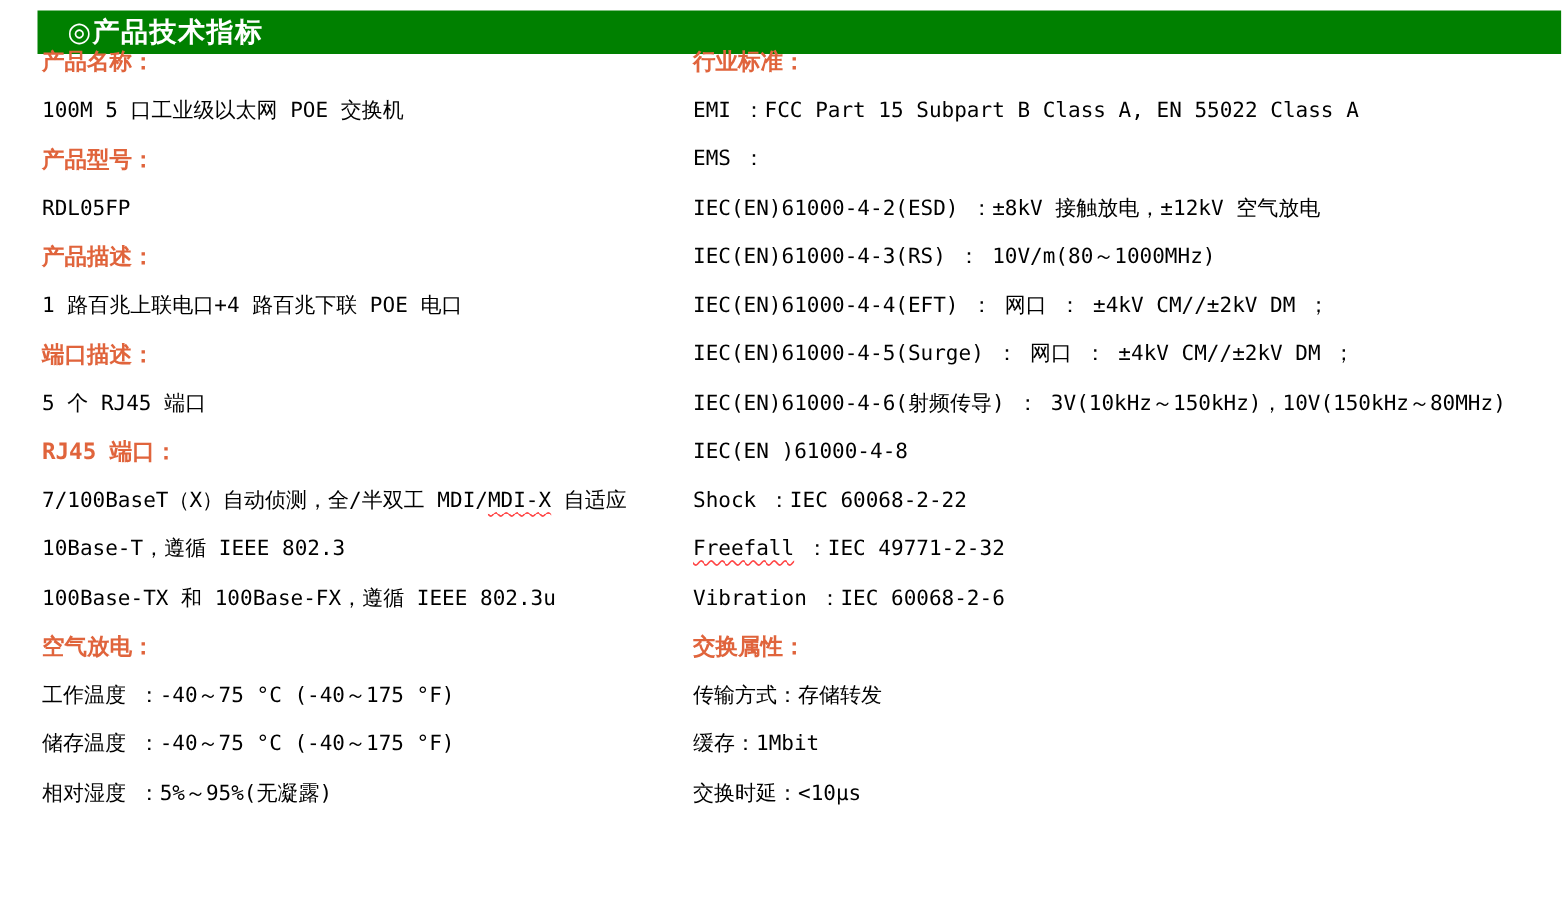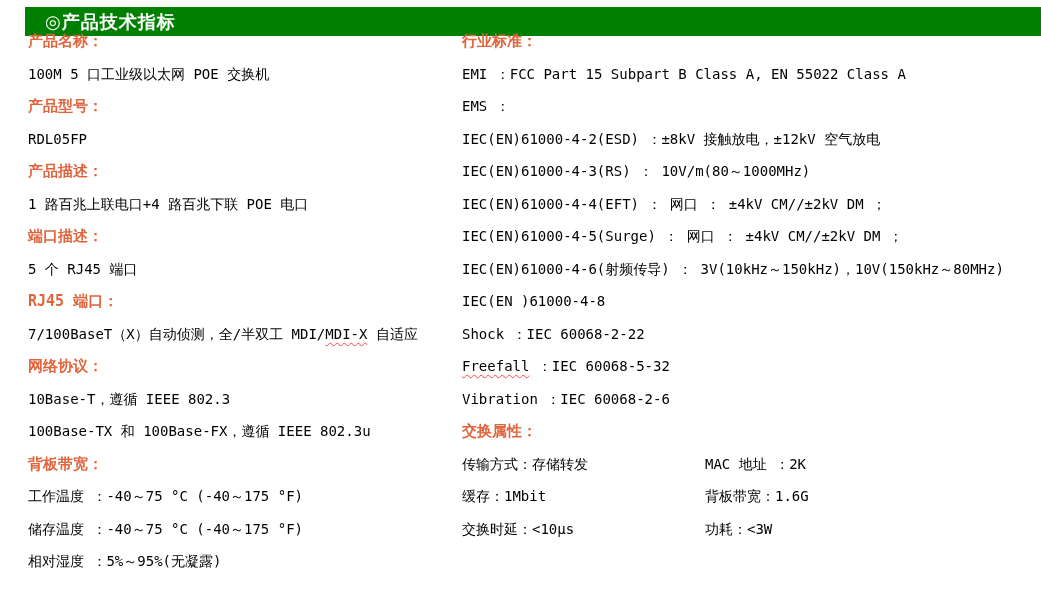--- a/index.html
+++ b/index.html
@@ -46,61 +46,60 @@
     height:32.5px;line-height:32.5px;
     white-space:nowrap;
   }
   .misspelled{
     text-decoration-line:underline;
     text-decoration-style:wavy;
     text-decoration-color:var(--squiggle);
     text-decoration-thickness:1px;
     text-underline-offset:3px;
   }
-  .pair-row{display:flex;}
+  .pair-row{display:flex;flex-direction:column;}
   .pair-cell-first{width:243px;flex:0 0 243px;}
 </style>
 </head>
 <body>
 
 <div class="page">
   <div class="header-bar">
     <span>◎产品技术指标</span>
   </div>
   <div class="col col-left" id="col-left">
       <div class="sec-heading">产品名称：</div>
       <div class="spec-line">100M 5 口工业级以太网 POE 交换机</div>
       <div class="sec-heading">产品型号：</div>
       <div class="spec-line">RDL05FP</div>
       <div class="sec-heading">产品描述：</div>
       <div class="spec-line">1 路百兆上联电口+4 路百兆下联 POE 电口</div>
       <div class="sec-heading">端口描述：</div>
       <div class="spec-line">5 个 RJ45 端口</div>
       <div class="sec-heading">RJ45 端口：</div>
       <div class="spec-line"><span>7/100BaseT（X）自动侦测，全/半双工 MDI/</span><span class="misspelled">MDI-X</span><span> 自适应</span></div>
-      <div class="sec-heading">网络协议：</div>
       <div class="spec-line">10Base-T，遵循 IEEE 802.3</div>
       <div class="spec-line">100Base-TX 和 100Base-FX，遵循 IEEE 802.3u</div>
-      <div class="sec-heading">背板带宽：</div>
+      <div class="sec-heading">空气放电：</div>
       <div class="spec-line">工作温度 ：-40～75 °C (-40～175 °F)</div>
       <div class="spec-line">储存温度 ：-40～75 °C (-40～175 °F)</div>
       <div class="spec-line">相对湿度 ：5%～95%(无凝露)</div>
     </div>
   <div class="col col-right" id="col-right">
       <div class="sec-heading">行业标准：</div>
       <div class="spec-line">EMI ：FCC Part 15 Subpart B Class A, EN 55022 Class A</div>
       <div class="spec-line">EMS ：</div>
       <div class="spec-line">IEC(EN)61000-4-2(ESD) ：±8kV 接触放电，±12kV 空气放电</div>
       <div class="spec-line">IEC(EN)61000-4-3(RS) ： 10V/m(80～1000MHz)</div>
       <div class="spec-line">IEC(EN)61000-4-4(EFT) ： 网口 ： ±4kV CM//±2kV DM ；</div>
       <div class="spec-line">IEC(EN)61000-4-5(Surge) ： 网口 ： ±4kV CM//±2kV DM ；</div>
       <div class="spec-line">IEC(EN)61000-4-6(射频传导) ： 3V(10kHz～150kHz)，10V(150kHz～80MHz)</div>
       <div class="spec-line">IEC(EN )61000-4-8</div>
       <div class="spec-line">Shock ：IEC 60068-2-22</div>
-      <div class="spec-line"><span class="misspelled">Freefall</span><span> ：IEC 60068-5-32</span></div>
+      <div class="spec-line"><span class="misspelled">Freefall</span><span> ：IEC 49771-2-32</span></div>
       <div class="spec-line">Vibration ：IEC 60068-2-6</div>
       <div class="sec-heading">交换属性：</div>
       <div class="spec-line pair-row">
         <span class="pair-cell-first">传输方式：存储转发</span>
         <span>MAC 地址 ：2K</span>
       </div>
       <div class="spec-line pair-row">
         <span class="pair-cell-first">缓存：1Mbit</span>
         <span>背板带宽：1.6G</span>
       </div>

